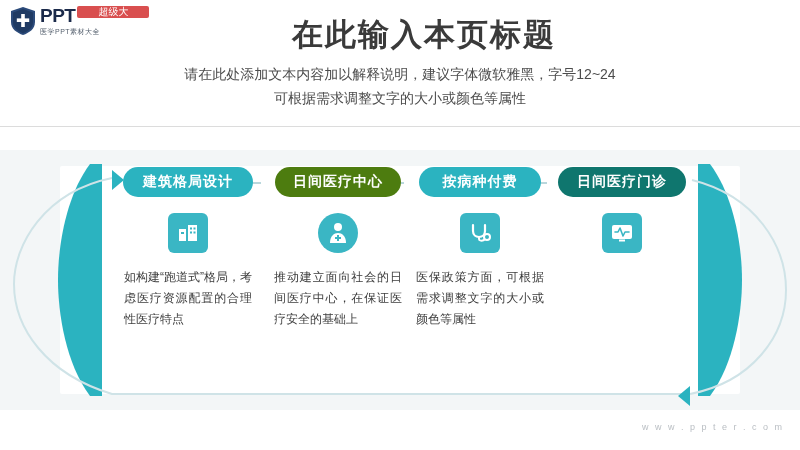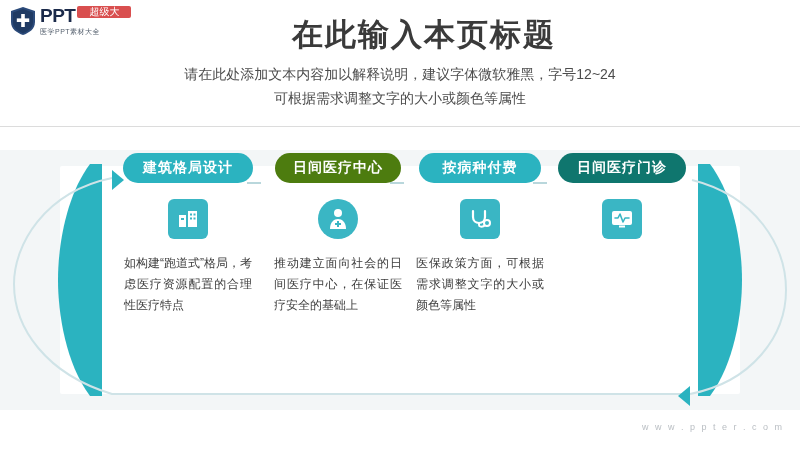--- a/index.html
+++ b/index.html
@@ -10,21 +10,21 @@
     overflow:hidden;
     position:relative;
   }
 
   
   .logo{position:absolute;left:10px;top:6px;display:flex;align-items:flex-start;}
   .logo-shield{width:26px;height:30px;position:relative;}
   .logo-shield svg{display:block;}
   .logo-text{margin-left:4px;line-height:1;}
   .logo-ppt{font-size:19px;font-weight:bold;color:#1b2a4a;letter-spacing:-0.5px;font-family:"Liberation Sans",sans-serif;}
-  .logo-badge{display:inline-block;background:#d94f4f;color:#fff;font-size:10px;padding:1px 12px;border-radius:2px;vertical-align:top;margin-left:2px;}
+  .logo-badge{display:inline-block;background:#d94f4f;color:#fff;font-size:10px;padding:1px 21px;border-radius:2px;vertical-align:top;margin-left:2px;}
   .logo-sub{font-size:7px;color:#55606e;letter-spacing:0.5px;margin-top:3px;}
 
   
   .title{
     position:absolute;top:14px;left:0;width:100%;
     text-align:center;font-size:31px;font-weight:bold;color:#3a3a3a;
     letter-spacing:2px;
     padding-left:24px;
   }
   .subtitle{
@@ -47,21 +47,21 @@
 
   
   .wedge{position:absolute;top:164px;width:46px;height:232px;}
   .wedge.left{left:56px;}
   .wedge.right{left:698px;}
 
   
   .loop{position:absolute;left:0;top:150px;width:800px;height:270px;pointer-events:none;}
 
   
-  .cols{position:absolute;left:0;top:136px;width:644px;height:260px;}
+  .cols{position:absolute;left:0;top:150px;width:644px;height:260px;}
   .col{position:absolute;top:0;width:152px;}
   .col.c0{left:112px;}
   .col.c1{left:262px;}
   .col.c2{left:404px;}
   .col.c3{left:546px;}
 
   .pill{
     height:30px;border-radius:15px;
     display:flex;align-items:center;justify-content:center;
     color:#ffffff;font-size:14px;font-weight:bold;letter-spacing:1px;

